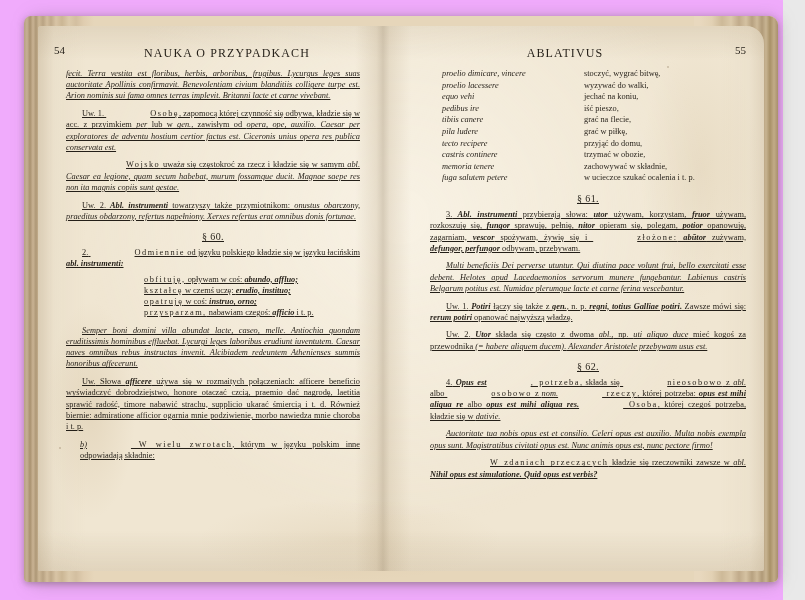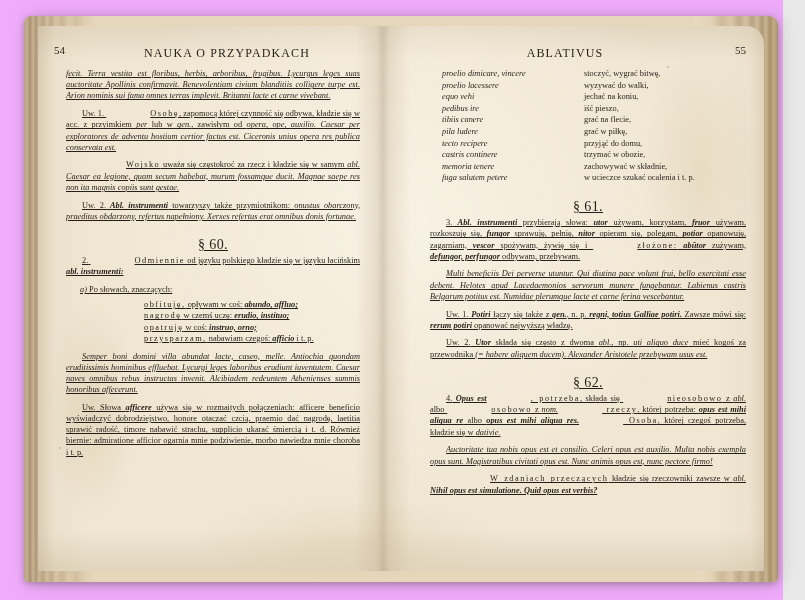--- a/index.html
+++ b/index.html
@@ -144,23 +144,23 @@
   .page-right .body-col { left: 22px; right: 18px; }
 
   p { margin: 0; text-decoration: underline; }
   .ind  { text-indent: 16px; }
   .blk  { margin-top: 6.5px; }
   .lat  { font-style: italic; font-weight: bold; }
   .latp { font-style: italic; }
   .sp   { letter-spacing: 1.5px; margin-left: 44px; }
   .sect {
     text-align: center;
-    margin-top: 17px;
+    margin-top: 9px;
     margin-bottom: 5px;
-    font-size: 14px;
+    font-size: 10px;
     letter-spacing: 0.4px;
   }
   .listline { margin-left: 34px; text-indent: 0; }
 
   
   .voc {
     width: 100%;
     border-collapse: collapse;
     font-size: 8.35px;
     line-height: 11.6px;
@@ -222,43 +222,43 @@
         <span>Uw. 2.</span><span class="lat"> Abl. instrumenti</span><span> towarzyszy także przymiotnikom: </span><span class="latp">onustus obarczony, praeditus obdarzony, refertus napełniony.</span><span class="latp"> Xerxes refertus erat omnibus donis fortunae.</span>
       </p>
 
       <p class="sect">§ 60.</p>
 
       <p class="ind">
         <span>2.</span>
         <span class="sp">Odmiennie</span><span> od języku polskiego kładzie się w języku łacińskim </span><span class="lat">abl. instrumenti:</span>
       </p>
 
-      <p class="blk" style="margin-left:14px;">
-        <span class="latp">a)</span><span> Po słowach, znaczących:</span>
-      </p>
 
       <p class="listline" style="margin-top:4px;">
         <span class="sp">obfituję,</span><span> opływam w coś: </span><span class="lat">abundo, affluo;</span>
       </p>
       <p class="listline">
-        <span class="sp">nagrodę</span><span> w czemś uczę: </span><span class="lat">erudio, instituo;</span>
+        <span class="sp">kształcę</span><span> w czemś uczę: </span><span class="lat">erudio, instituo;</span>
       </p>
       <p class="listline">
         <span class="sp">opatruję</span><span> w coś: </span><span class="lat">instruo, orno;</span>
       </p>
       <p class="listline">
         <span class="sp">przysparzam,</span><span> nabawiam czegoś: </span><span class="lat">afficio</span><span> i t. p.</span>
       </p>
 
       <p class="ind blk latp">Semper boni domini villa abundat lacte, caseo, melle. Antiochia quondam eruditissimis hominibus effluebat. Lycurgi leges laboribus erudiunt iuventutem. Caesar naves omnibus rebus instructas invenit. Alcibiadem redeuntem Athenienses summis honoribus affecerunt.</p>
 
       <p class="ind blk">
         <span>Uw.</span><span> Słowa </span><span class="lat">afficere</span><span> używa się w rozmaitych połączeniach: </span><span>afficere beneficio wyświadczyć dobrodziejstwo, honore otaczać czcią, praemio dać nagrodę, laetitia sprawić radość, timore nabawić strachu, supplicio ukarać śmiercią i t. d. Również biernie: admiratione afficior ogarnia mnie podziwienie, morbo nawiedza mnie choroba i t. p.</span>
       </p>
 
+      <p class="blk" style="margin-left:14px; text-indent:0;">
+        <span class="latp">b)</span><span class="sp"> W wielu zwrotach</span><span>, którym w języku polskim inne odpowiadają składnie:</span>
+      </p>
 
     </div>
   </div>
 
   <div class="page page-right">
 
     <div class="running-head">
       <span class="rh-title">ABLATIVUS</span>
       <span class="rh-num">55</span>
     </div>

